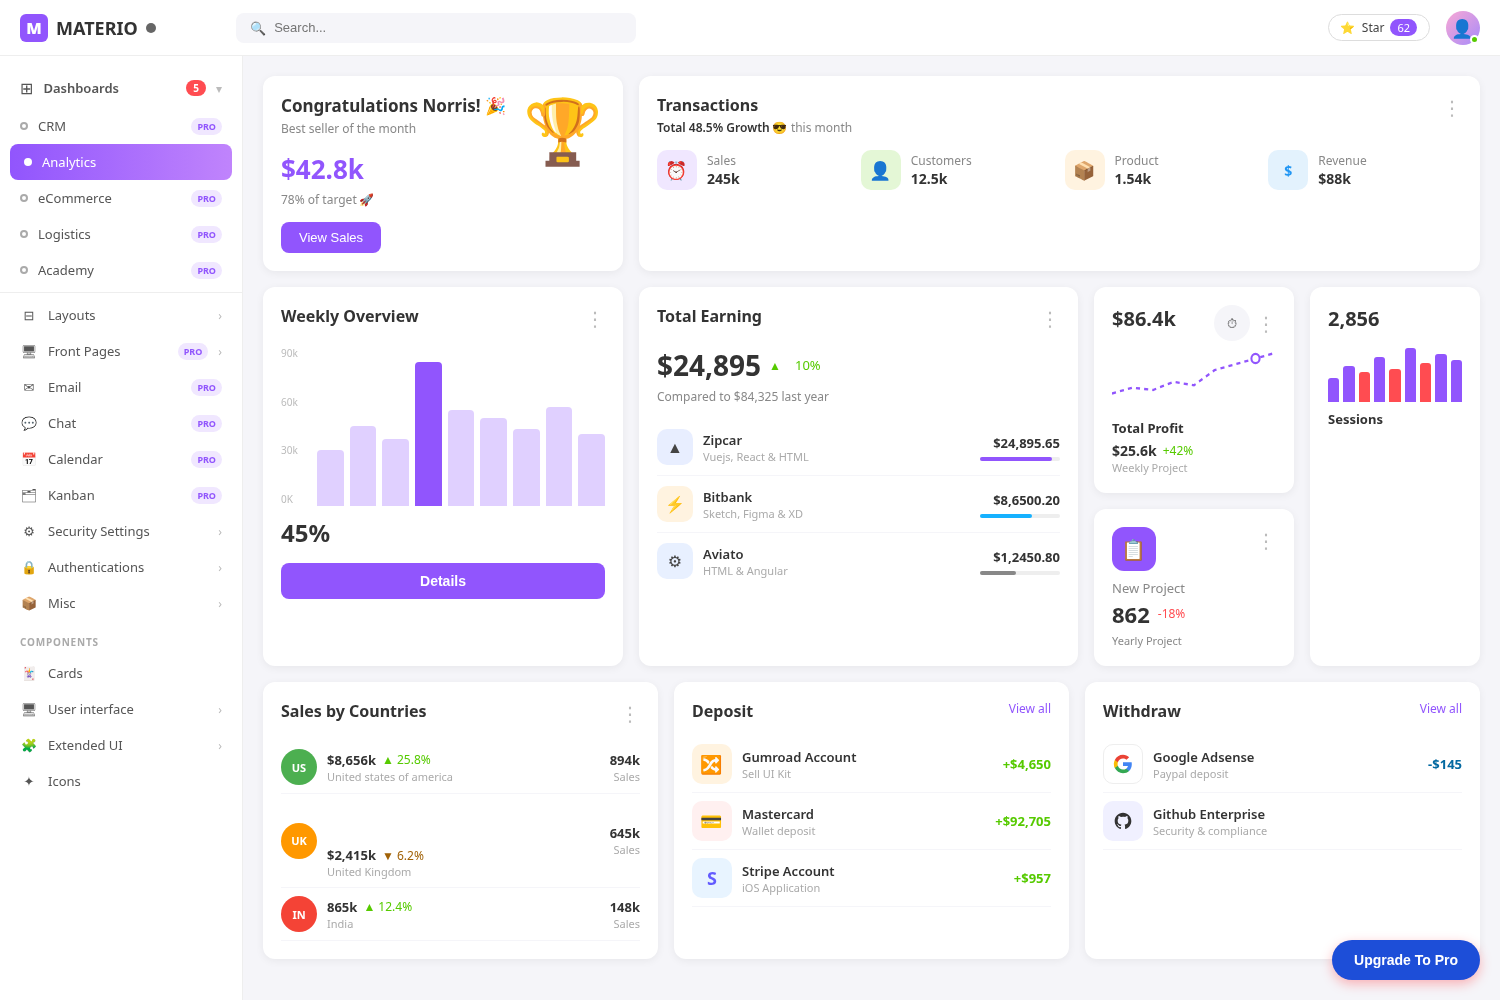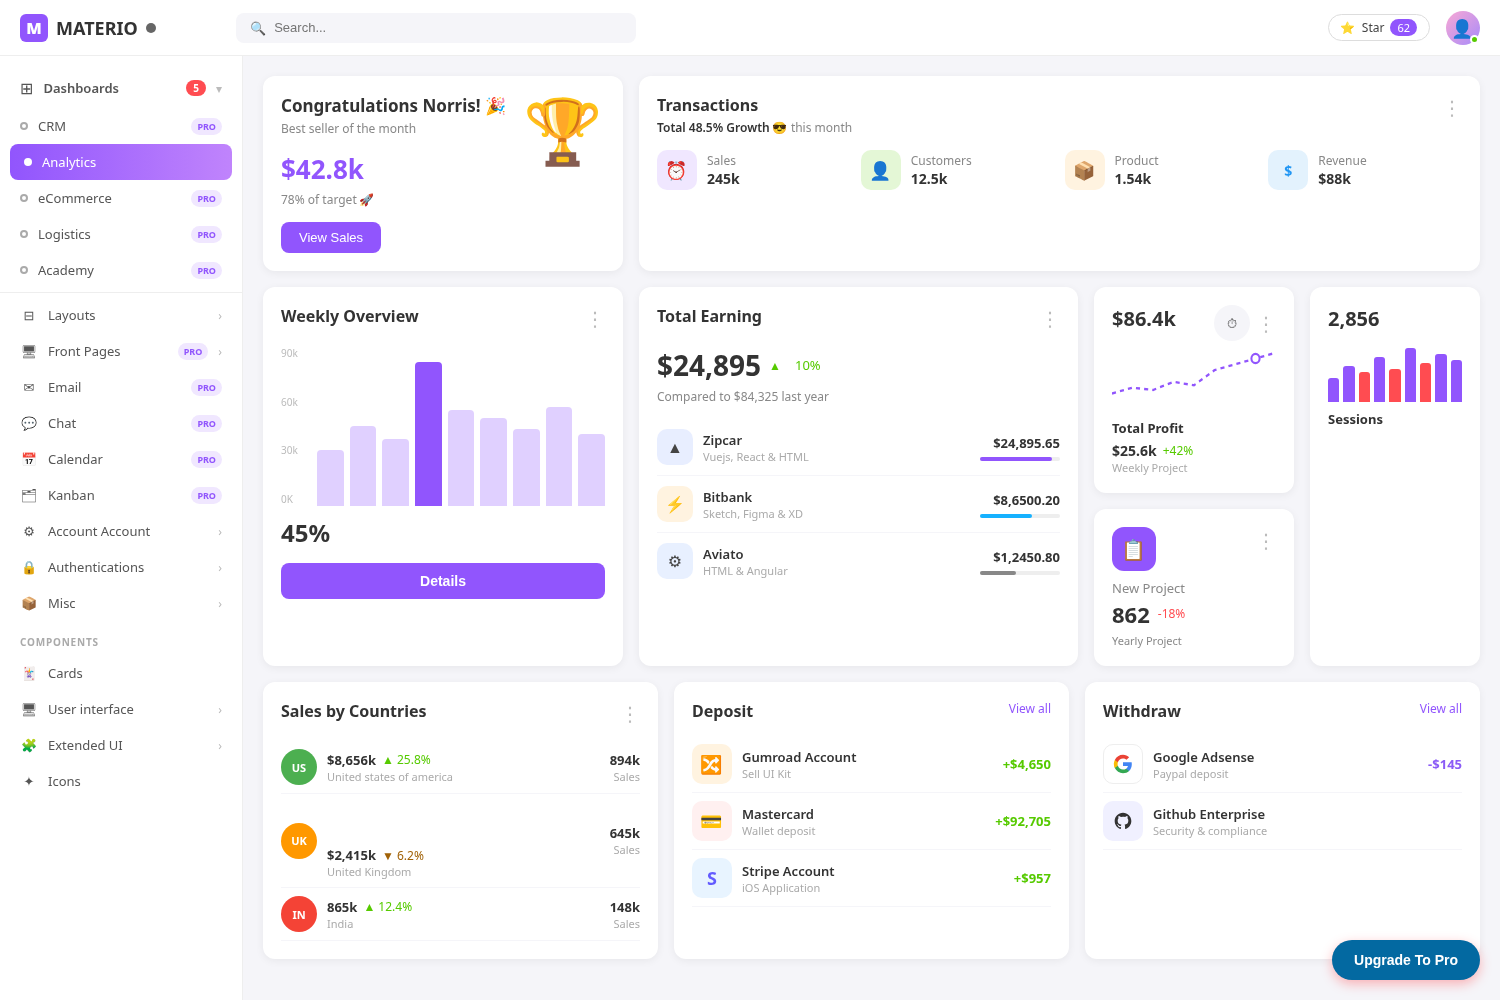--- a/index.html
+++ b/index.html
@@ -123,28 +123,28 @@
     .country-sales-val { font-weight: 700; color: #333; font-size: 13px; }
     .country-sales-lbl { color: #aaa; font-size: 11px; }
 
     .deposit-card { flex: 1; }
     .deposit-row { display: flex; align-items: center; gap: 10px; padding: 8px 0; border-bottom: 1px solid #f5f5f9; }
     .dep-icon { width: 40px; height: 40px; border-radius: 10px; display: flex; align-items: center; justify-content: center; font-size: 18px; flex-shrink: 0; }
     .dep-name { font-weight: 600; color: #333; font-size: 13px; }
     .dep-sub { color: #aaa; font-size: 11px; }
     .dep-amount { margin-left: auto; font-weight: 700; }
     .dep-plus { color: #56ca00; }
-    .dep-minus { color: #8b5cf6; }
+    .dep-minus { color: #0369a1; }
 
     .withdraw-card { flex: 1; }
 
     .view-all { color: #9155fd; font-size: 12px; cursor: pointer; }
 
     
-    .upgrade-btn { position: fixed; bottom: 20px; right: 20px; background: #0369a1; color: white; border: none; border-radius: 20px; padding: 12px 22px; font-size: 14px; font-weight: 600; cursor: pointer; box-shadow: 0 4px 12px rgba(255,76,81,0.4); }
+    .upgrade-btn { position: fixed; bottom: 20px; right: 20px; background: #1d4ed8; color: white; border: none; border-radius: 20px; padding: 12px 22px; font-size: 14px; font-weight: 600; cursor: pointer; box-shadow: 0 4px 12px rgba(255,76,81,0.4); }
 
     
     .mini-line-svg { width: 100%; height: 70px; }
 
     .section-divider { border: none; border-top: 1px solid #eee; margin: 4px 0; }
     .dot-menu { color: #bbb; font-size: 20px; cursor: pointer; }
   </style>
 </head>
 <body>
 
@@ -236,21 +236,21 @@
       <span class="sidebar-label">Calendar</span>
       <span class="pro-badge">PRO</span>
     </div>
     <div class="sidebar-item">
       <span class="sidebar-icon">🗂</span>
       <span class="sidebar-label">Kanban</span>
       <span class="pro-badge">PRO</span>
     </div>
     <div class="sidebar-item">
       <span class="sidebar-icon">⚙</span>
-      <span class="sidebar-label">Account Account</span>
+      <span class="sidebar-label">Security Settings</span>
       <span class="sidebar-arrow">›</span>
     </div>
     <div class="sidebar-item">
       <span class="sidebar-icon">🔒</span>
       <span class="sidebar-label">Authentications</span>
       <span class="sidebar-arrow">›</span>
     </div>
     <div class="sidebar-item">
       <span class="sidebar-icon">📦</span>
       <span class="sidebar-label">Misc</span>

